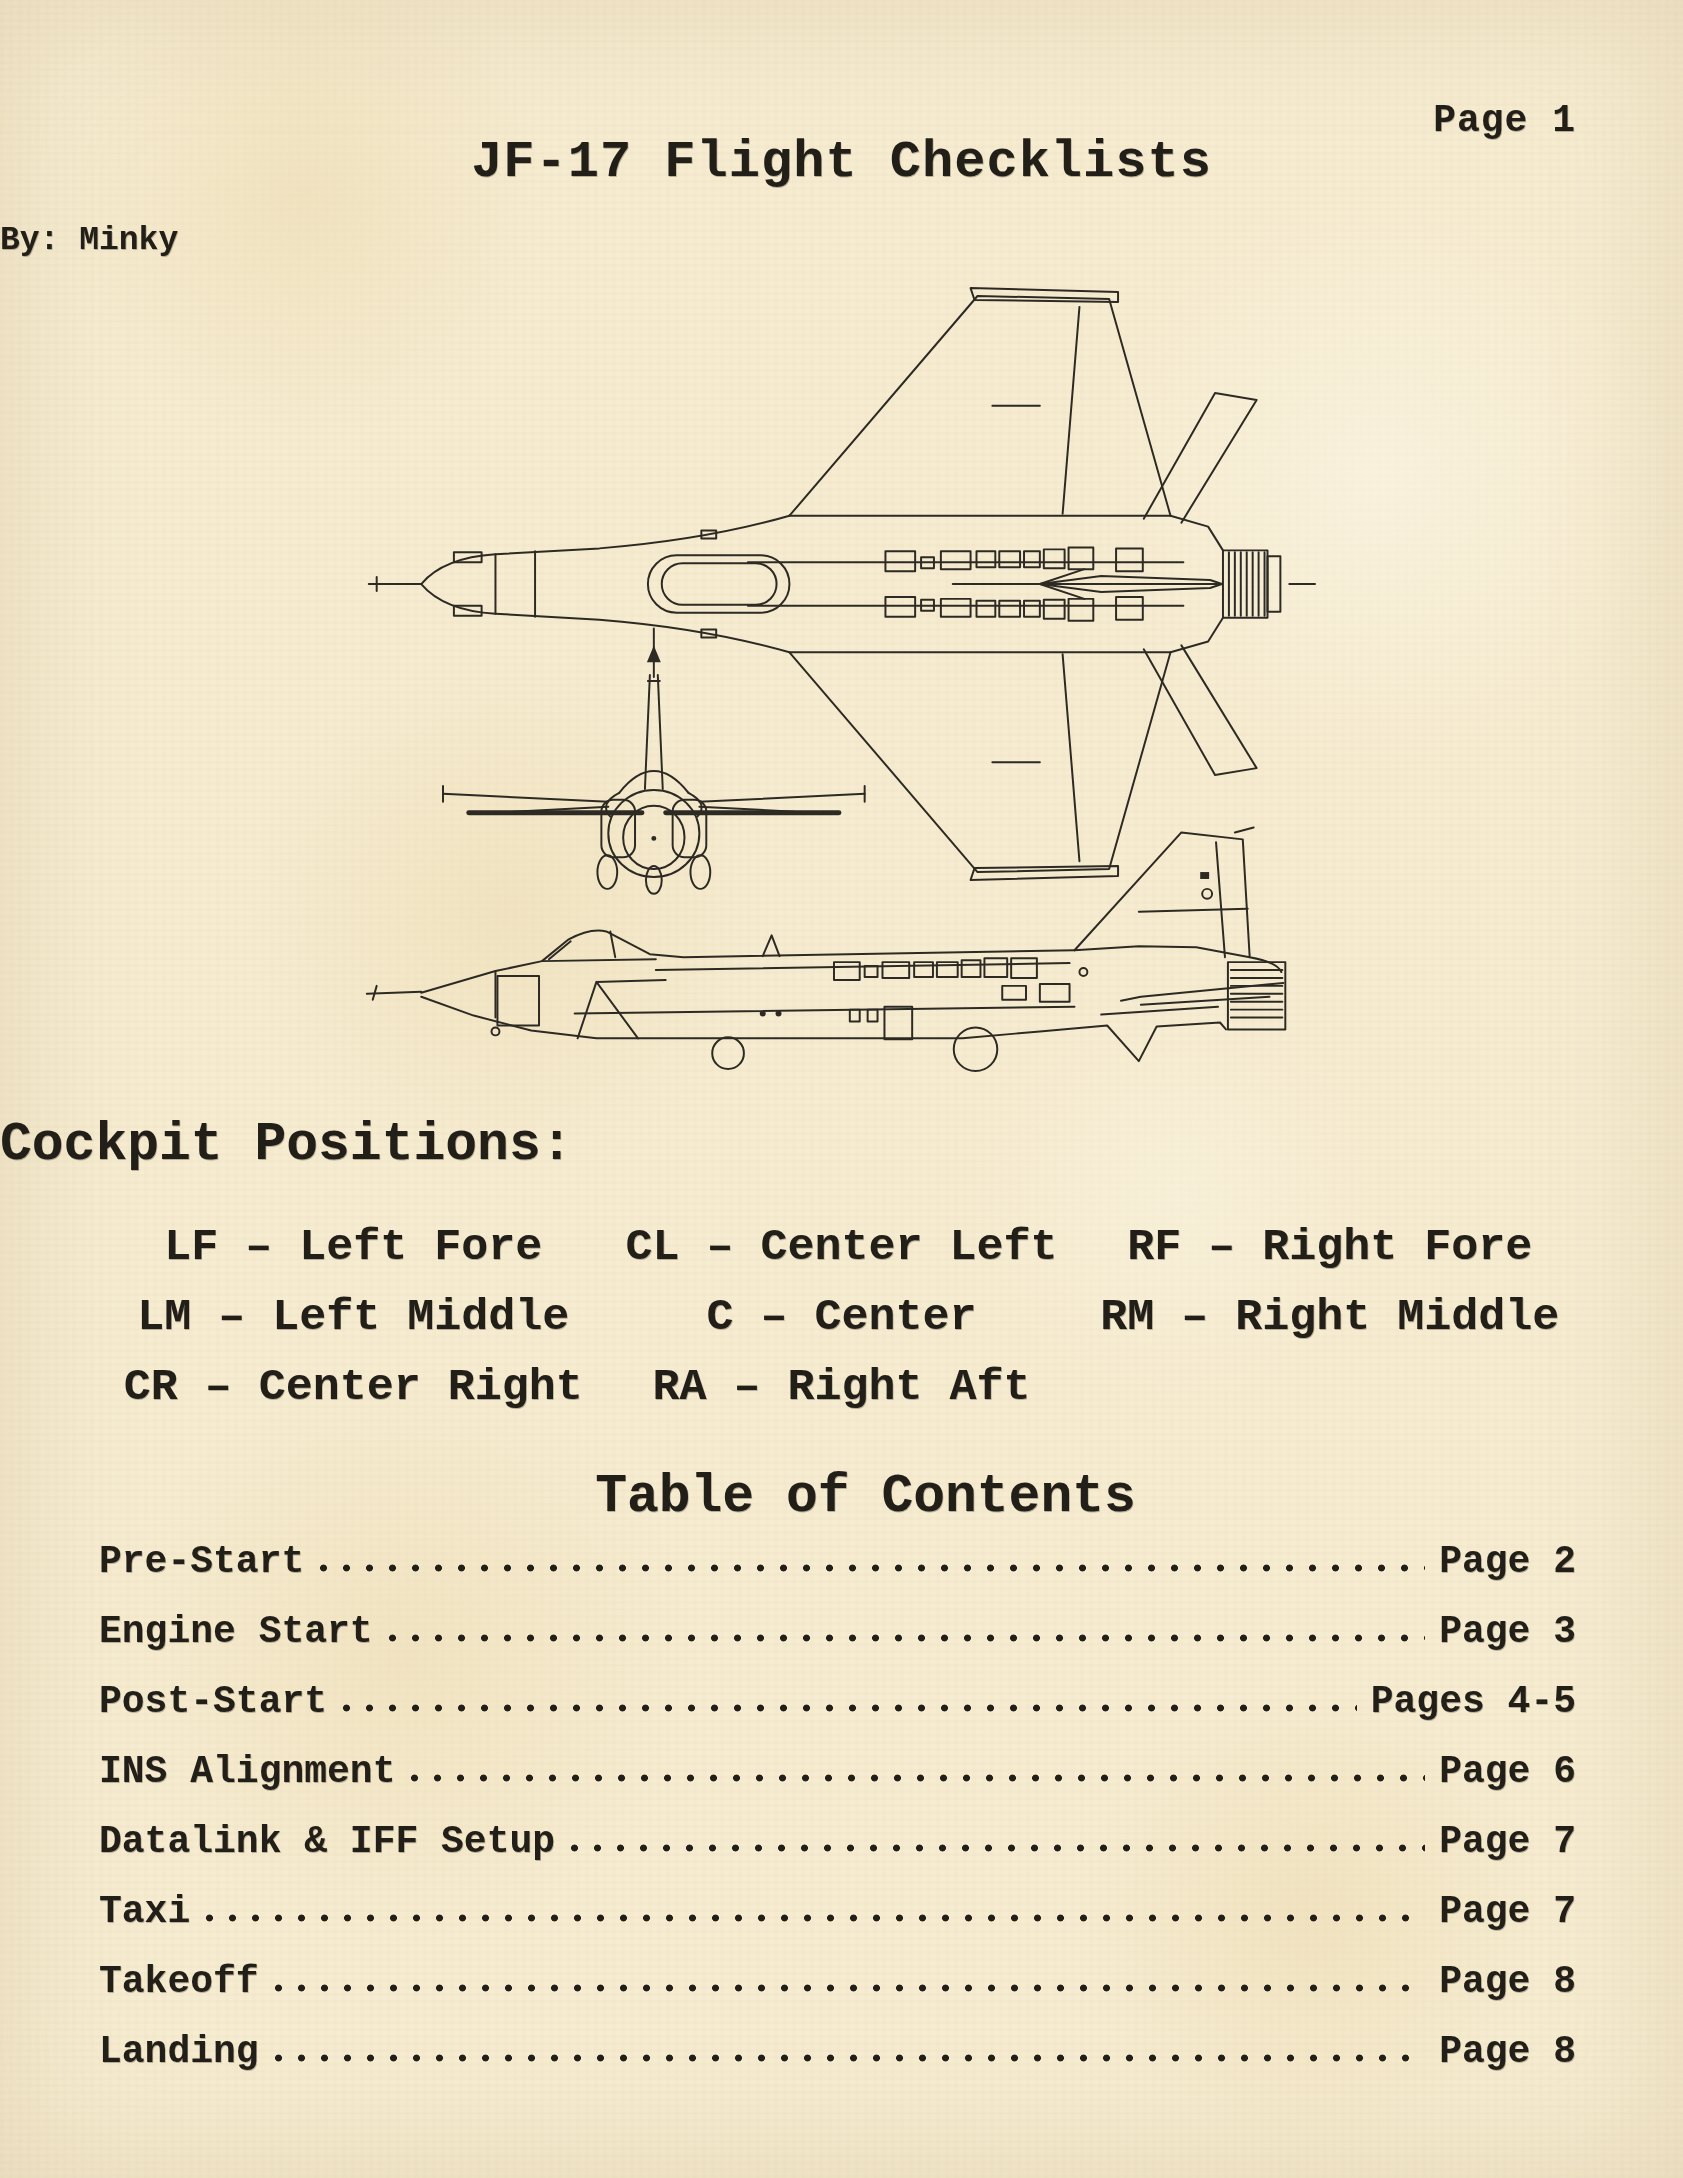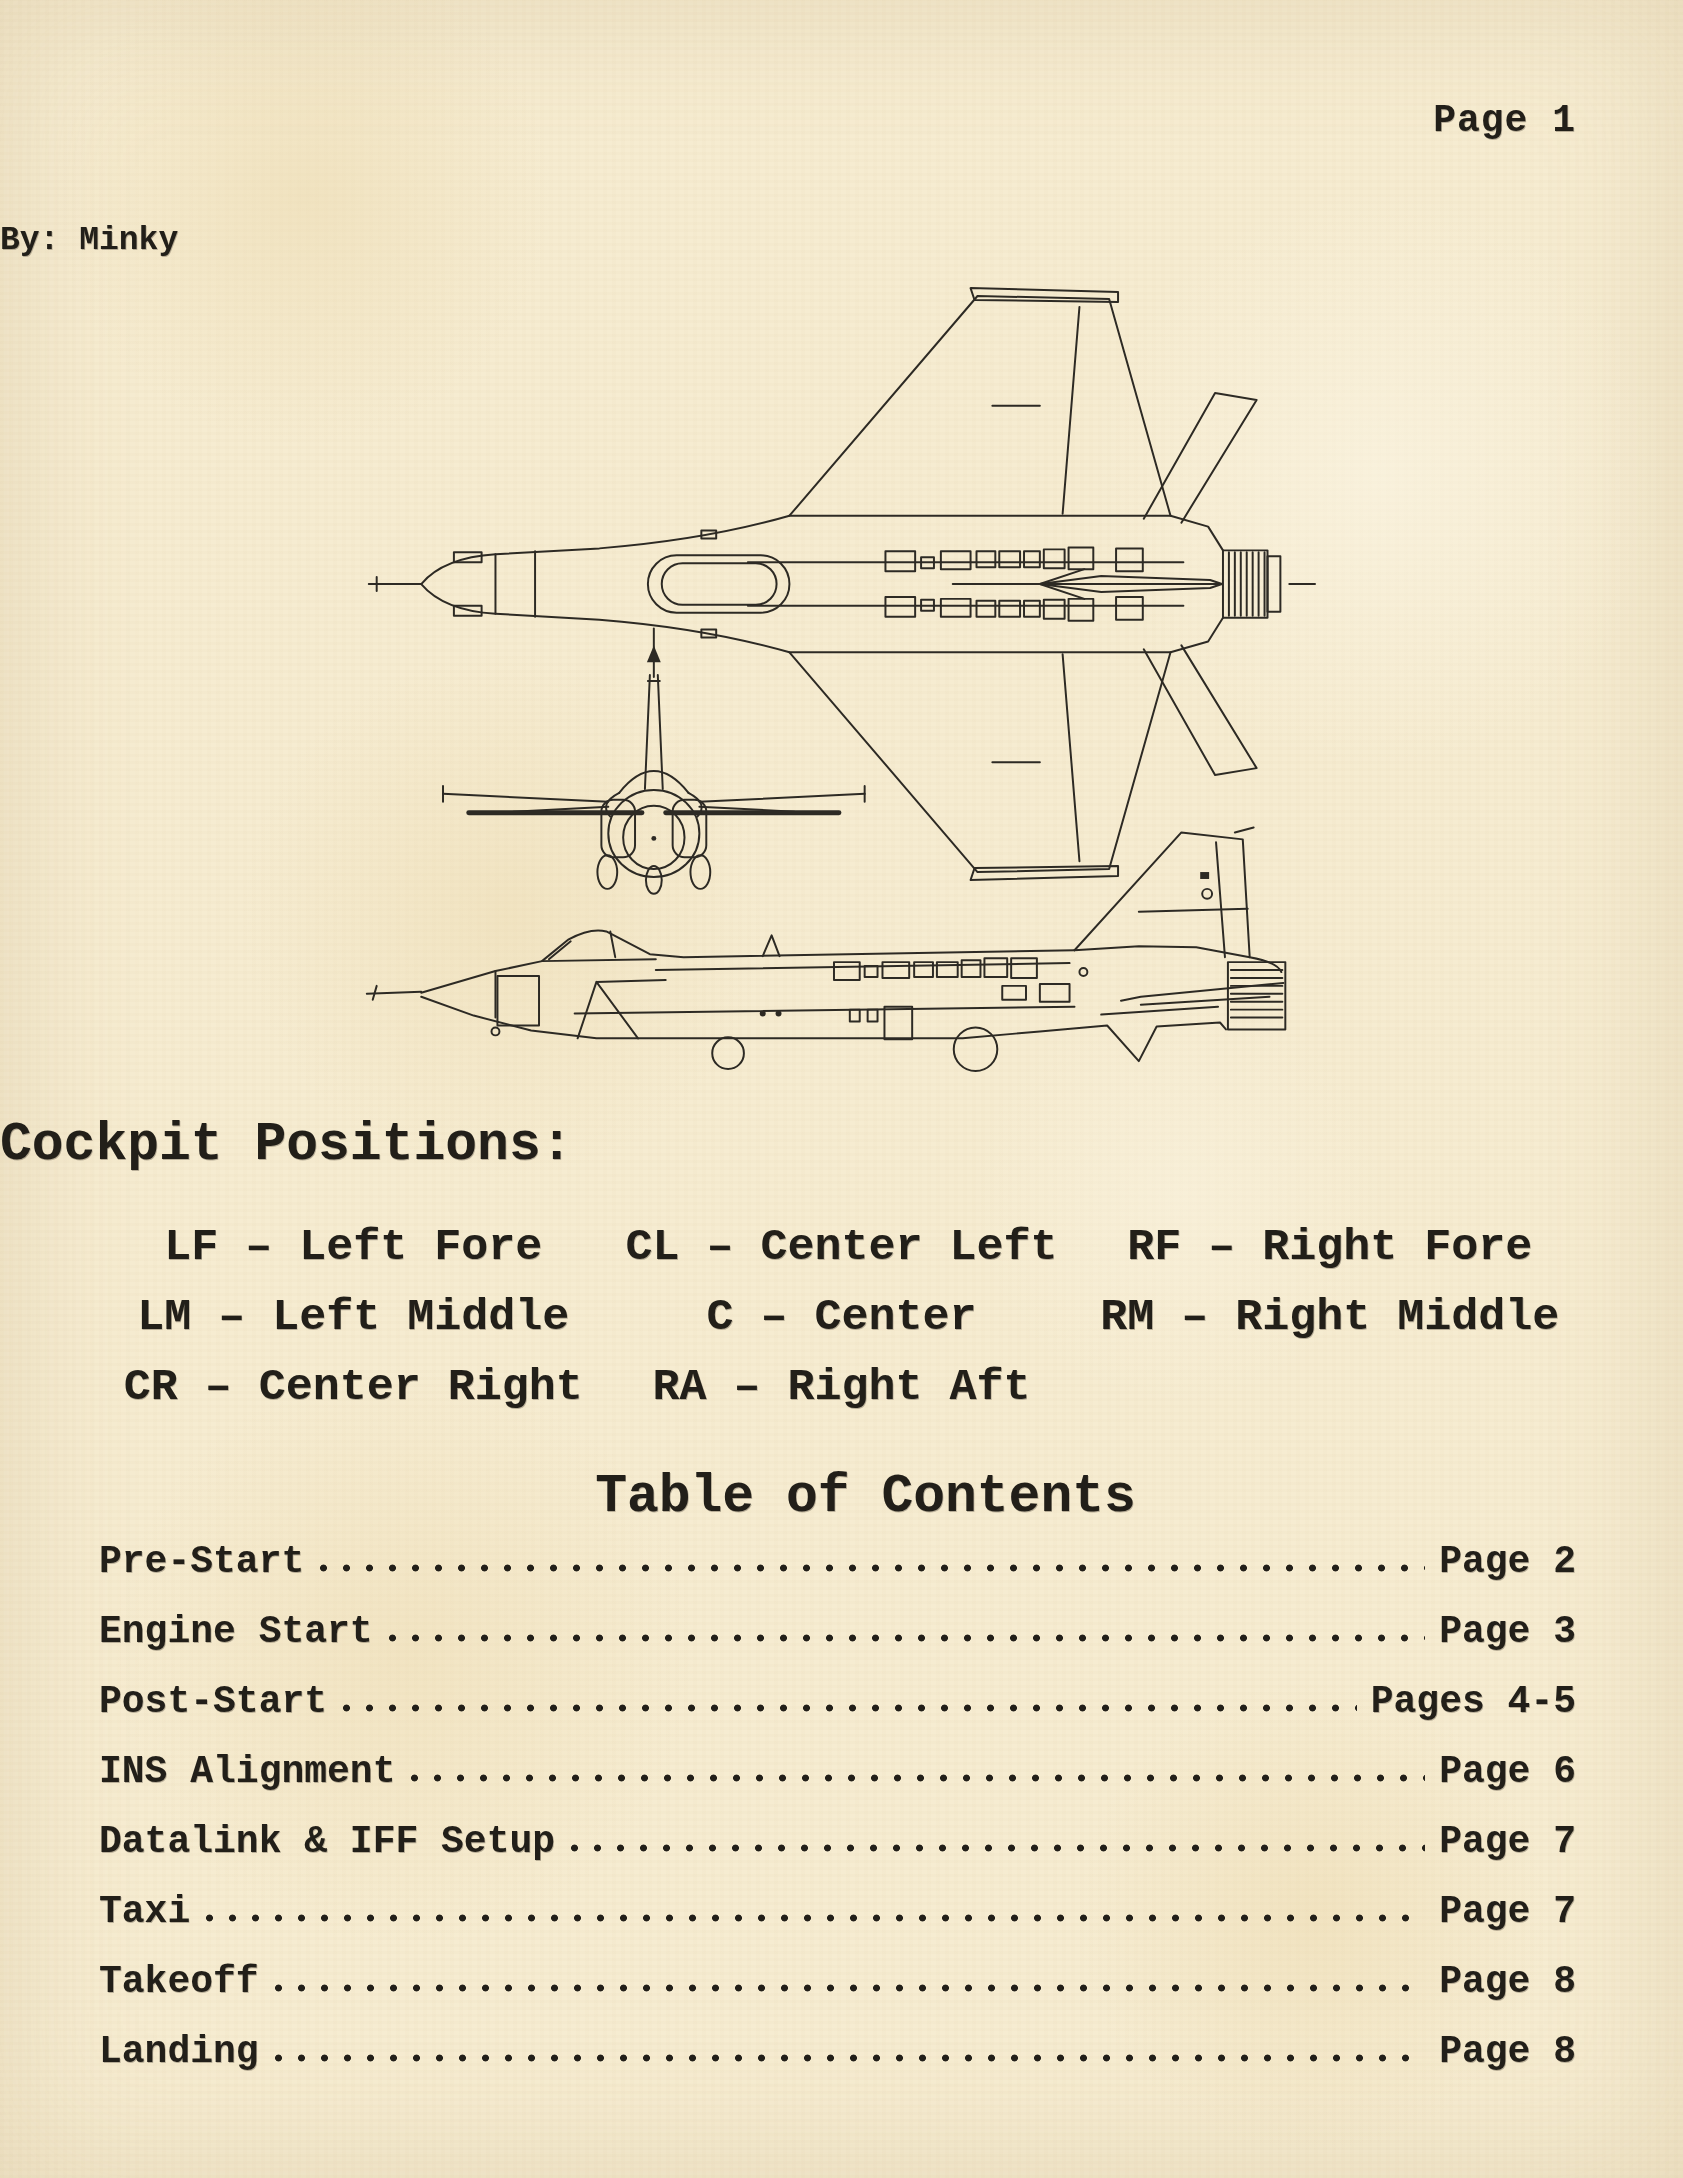--- a/index.html
+++ b/index.html
@@ -77,20 +77,21 @@
     background-image:radial-gradient(circle at 3.5px 4px, #221f19 3.1px, transparent 3.8px);
     background-size:23px 8px; background-repeat:repeat-x; background-position:left bottom;
   }
 </style>
 </head>
 <body>
 
 <div class="page">
 
   <div class="page-label ink">Page 1</div>
+  <h1 class="doc-title ink">JF-17 Flight Checklists</h1>
   <div class="byline ink">By: Minky</div>
 
   <div class="figure">
     <svg viewBox="0 0 980 820">
 
       <g class="draw">
 
         <line x1="22" y1="310" x2="75" y2="310"></line>
         <line x1="30" y1="303" x2="30" y2="317"></line>
         <line x1="952" y1="310" x2="978" y2="310"></line>

